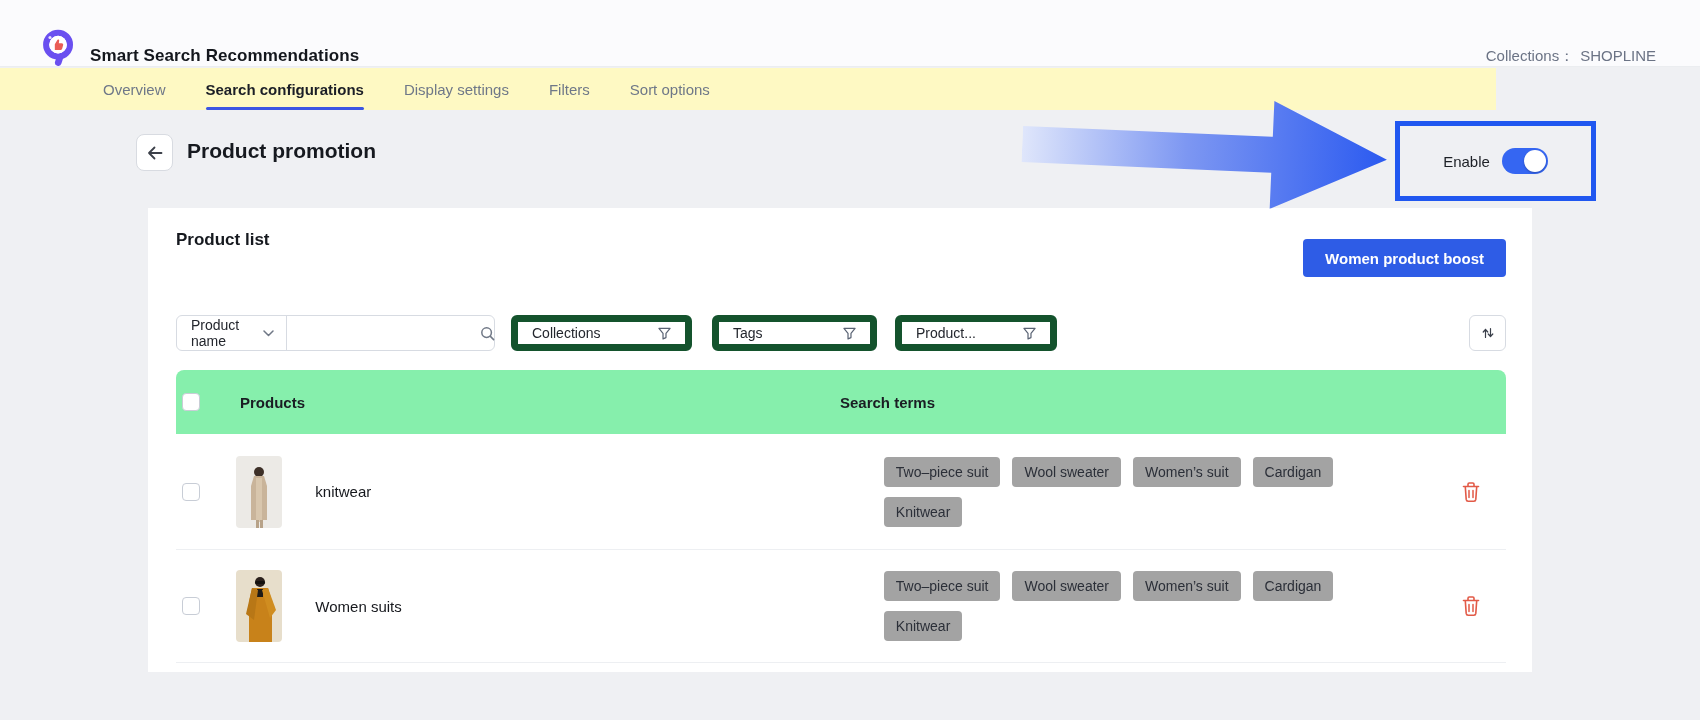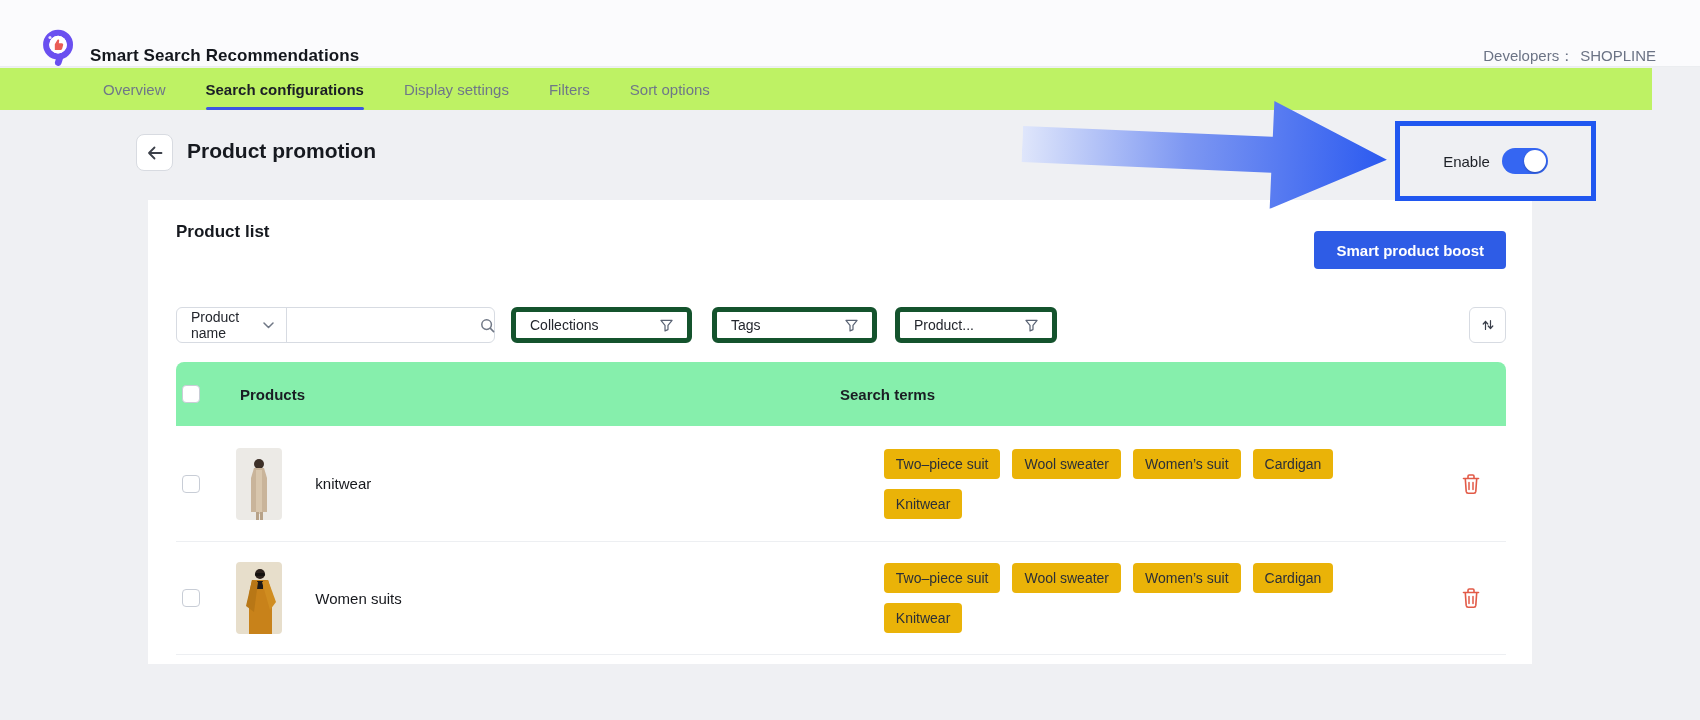--- a/index.html
+++ b/index.html
@@ -16,22 +16,22 @@
     position:absolute; left:0; top:0; width:1700px; height:67px;
     background:#fbfbfd; border-bottom:1px solid #ebedf0;
     display:flex; align-items:flex-end; padding:0 44px 0 40px;
   }
   .logo { width:38px; height:38px; margin-right:12px; flex:0 0 auto; }
   .app-title { font-size:17px; font-weight:700; color:#14171d; letter-spacing:.1px; }
   .appbar-right { margin-left:auto; font-size:15px; color:#6b7385; display:flex; gap:6px; }
 
   
   .tabbar {
-    position:absolute; left:0; top:68px; width:1652px; height:42px;
-    background:#bef264; display:flex; align-items:stretch; gap:40px; padding-left:103px;
+    position:absolute; left:0; top:68px; width:1496px; height:42px;
+    background:#fef9c3; display:flex; align-items:stretch; gap:40px; padding-left:103px;
   }
   .tab { display:flex; align-items:center; position:relative; font-size:15px; color:#6f7888; cursor:default; }
   .tab.active { color:#1b1e26; font-weight:700; }
   .tab.active::after {
     content:""; position:absolute; left:0; right:0; bottom:0; height:3px;
     background:#3c56e3; border-radius:2px;
   }
 
   
   .back-btn {
@@ -57,21 +57,21 @@
   .toggle {
     width:46px; height:26px; border-radius:13px; background:#3566f2; position:relative;
   }
   .toggle .knob {
     position:absolute; top:2px; left:22px; width:22px; height:22px; border-radius:50%;
     background:#fff; box-shadow:0 1px 2px rgba(0,0,0,.25);
   }
 
   
   .card {
-    position:absolute; left:148px; top:200px; width:1384px; height:464px;
+    position:absolute; left:148px; top:208px; width:1384px; height:464px;
     background:#fff; border-radius:0; z-index:2;
   }
   .card-title { position:absolute; left:28px; top:22px; font-size:17px; font-weight:700; color:#16191f; }
   .create-btn {
     position:absolute; right:26px; top:31px; height:38px; padding:0 22px;
     background:#2e5ce6; color:#fff; font-size:15px; font-weight:700;
     border:none; border-radius:4px; display:flex; align-items:center; justify-content:center;
     font-family:inherit;
   }
 
@@ -86,21 +86,21 @@
     width:147px; display:flex; align-items:center; gap:24px; padding:0 12px 0 14px;
     border-right:1px solid #d7dbe2; font-size:14px; color:#23262d;
   }
   .combo-input { flex:1; display:flex; align-items:center; padding:0 12px; }
   .combo-input input {
     flex:1; border:none; outline:none; font-size:14px; font-family:inherit;
     color:#23262d; background:transparent; min-width:0;
   }
   .filter-btn {
     position:absolute; top:0; height:36px;
-    background:#fff; border:5px solid #14532d; border-radius:6px;
+    background:#fff; border:7px solid #14532d; border-radius:6px;
     display:flex; align-items:center; justify-content:space-between;
     padding:0 14px; font-size:14px; color:#23262d;
   }
   .fb-collections { left:335px; width:181px; }
   .fb-tags       { left:536px; width:165px; }
   .fb-product    { left:719px; width:162px; }
   .sort-btn {
     position:absolute; right:0; top:0; width:37px; height:36px;
     background:#fff; border:1px solid #d7dbe2; border-radius:6px;
     display:flex; align-items:center; justify-content:center;
@@ -122,21 +122,21 @@
   .trow.r2 { height:113px; }
   .col-check { width:38px; display:flex; align-items:center; }
   .checkbox {
     width:18px; height:18px; border:1px solid #c8cdd6; border-radius:4px; background:#fff;
   }
   .col-img { width:64px; }
   .pimg { width:46px; height:72px; border-radius:4px; overflow:hidden; display:block; }
   .col-name { width:556px; font-size:15px; font-weight:500; color:#16181d; }
   .col-tags { width:540px; display:flex; flex-wrap:wrap; gap:10px 12px; align-items:center; }
   .tag {
-    background:#eab308; color:#2b2f38; font-size:14px; line-height:30px;
+    background:#a3a3a3; color:#2b2f38; font-size:14px; line-height:30px;
     padding:0 12px; border-radius:4px; white-space:nowrap;
   }
   .col-trash { margin-left:auto; width:70px; display:flex; justify-content:center; }
 
   .icon { display:inline-flex; align-items:center; justify-content:center; }
 </style>
 </head>
 <body>
 
 <div class="appbar">
@@ -144,21 +144,21 @@
     <svg width="38" height="38" viewBox="0 0 40 40">
       <circle cx="19" cy="17.5" r="12.5" fill="none" stroke="#6a4ff0" stroke-width="6.5"></circle>
       <rect x="16.5" y="28" width="7" height="12" rx="3.5" fill="#6a4ff0" transform="rotate(18 20 34)"></rect>
       <circle cx="19" cy="17.5" r="9.3" fill="#ffffff"></circle>
       <path d="M15.6 23.2v-6l2.5-4.4c.6-1.1 2.3-.6 2.1.7l-.4 2.5h3c1.1 0 1.9 1 1.6 2l-1.1 3.8c-.3.9-1.1 1.4-2 1.4z" fill="#ea5d55"></path>
       <circle cx="10.5" cy="10" r="1.6" fill="#ffffff" opacity="0.85"></circle>
     </svg>
   </span>
   <span class="app-title">Smart Search Recommendations</span>
   <span class="appbar-right">
-    <span>Developers：</span>
+    <span>Collections：</span>
     <span>SHOPLINE</span>
   </span>
 </div>
 
 <div class="tabbar">
   <div class="tab">
       <span>Overview</span>
     </div>
   <div class="tab active">
       <span>Search configurations</span>
@@ -198,21 +198,21 @@
 
 <div class="enable-box">
   <span class="enable-label">Enable</span>
   <div class="toggle">
     <div class="knob"></div>
   </div>
 </div>
 
 <div class="card">
   <div class="card-title">Product list</div>
-  <button class="create-btn">Smart product boost</button>
+  <button class="create-btn">Women product boost</button>
 
   <div class="filter-row">
     <div class="combo">
       <div class="combo-left">
         <span>Product name</span>
         <span class="icon">
           <svg width="11" height="7" viewBox="0 0 11 7" fill="none">
             <path d="M1 1l4.5 4.5L10 1" stroke="#707886" stroke-width="1.5" stroke-linecap="round" stroke-linejoin="round"></path>
           </svg>
         </span>

